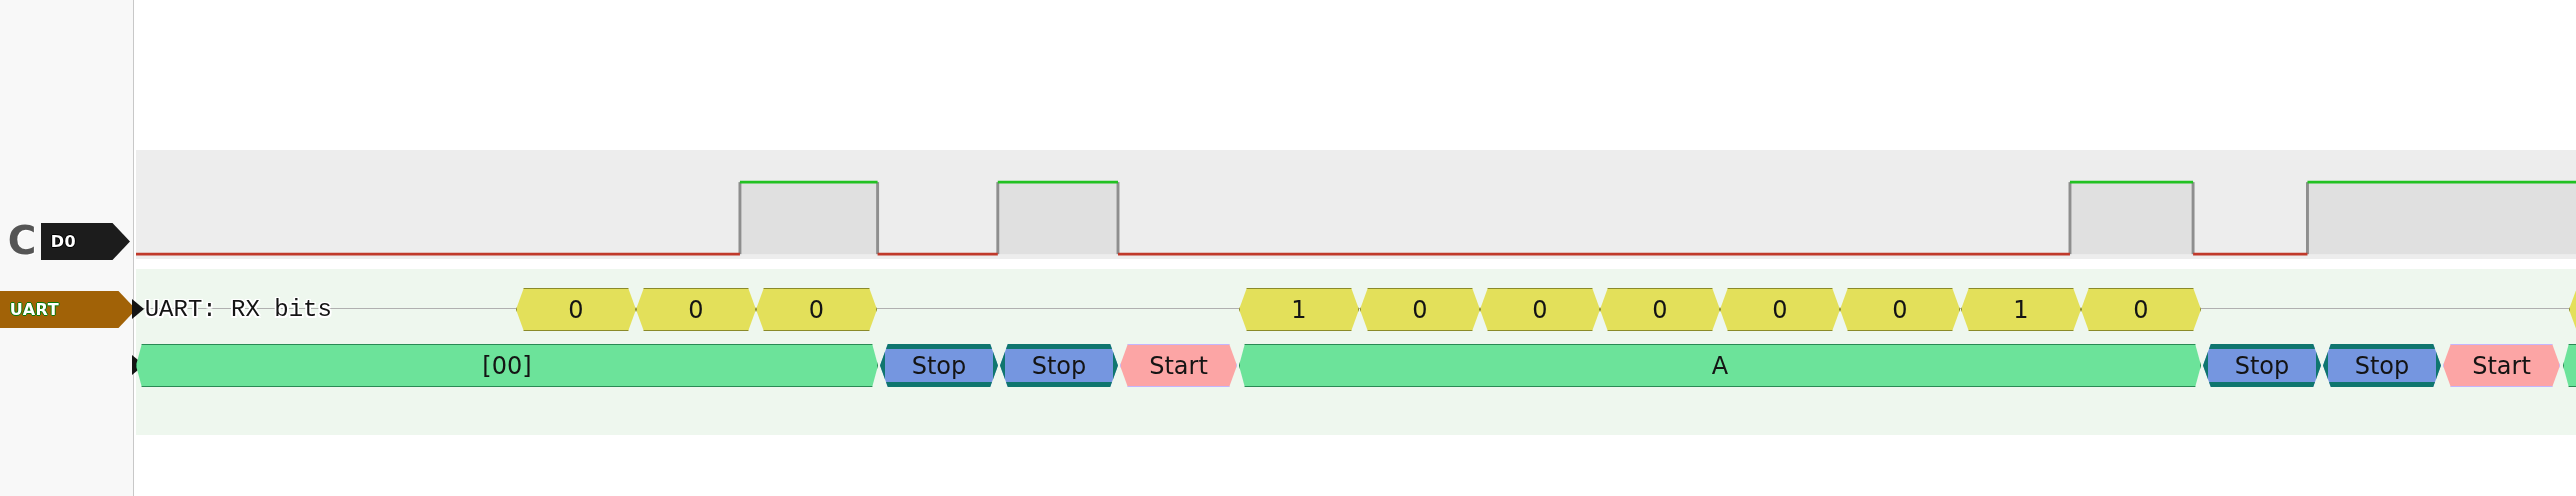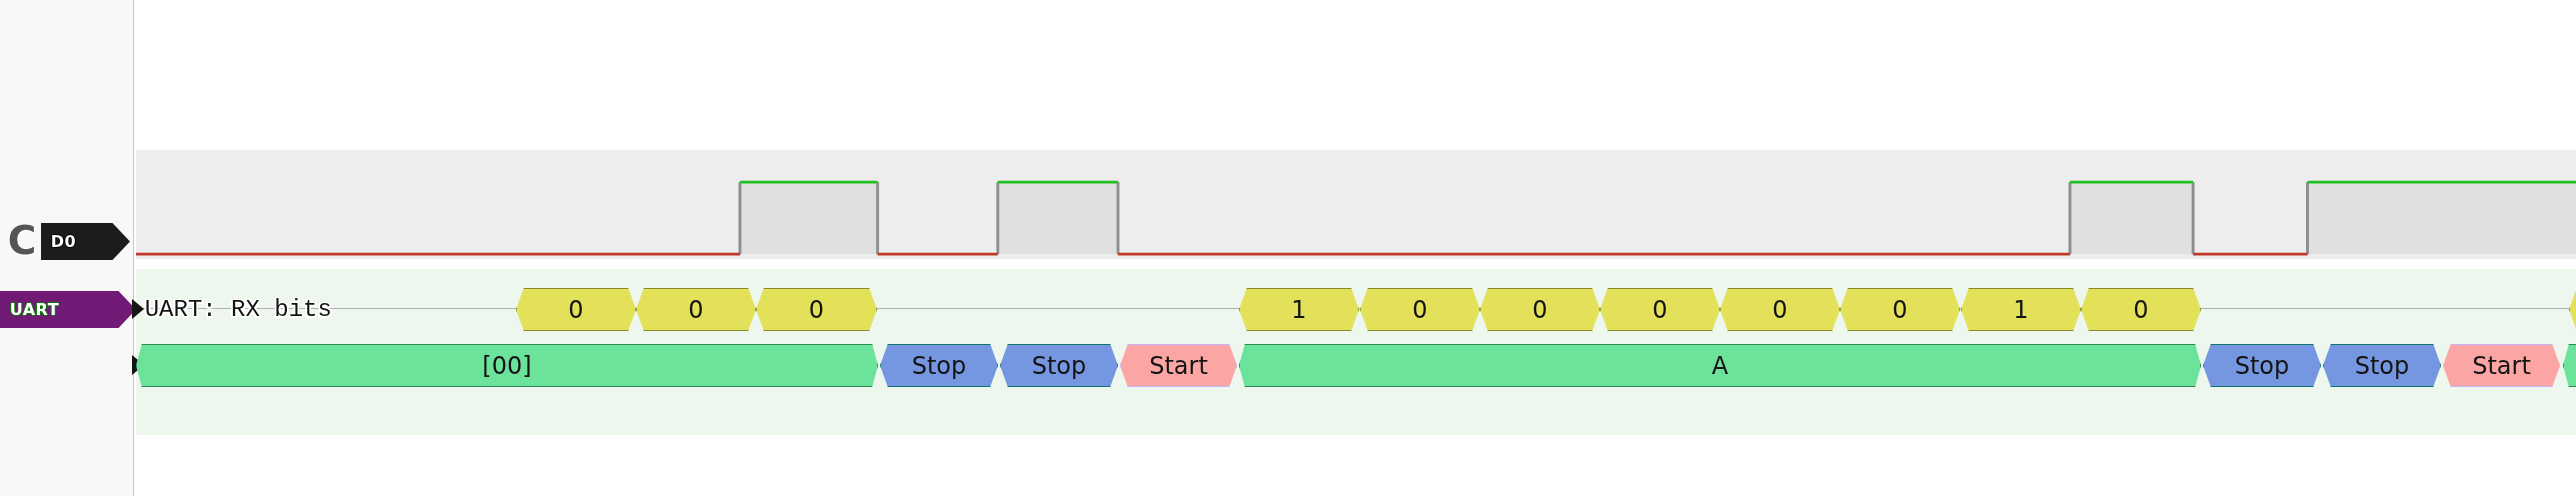--- a/index.html
+++ b/index.html
@@ -60,21 +60,21 @@
     top: 223px;
     width: 89px;
     background: #1c1c1c;
     color: #ffffff;
     text-shadow: -1px 0 #000, 0 1px #000, 1px 0 #000, 0 -1px #000;
   }
   #tag-uart {
     left: 0px;
     top: 291px;
     width: 136px;
-    background: #701a75;
+    background: #a16207;
     color: #ffffff;
     text-shadow: -1px 0 #0a7a0a, 0 1px #0a7a0a, 1px 0 #0a7a0a, 0 -1px #0a7a0a;
   }
 
   
   #plot {
     position: absolute;
     left: 136px; top: 0;
     width: 2440px; height: 496px;
     background: #ffffff;
@@ -149,21 +149,21 @@
     overflow: hidden;
   }
   .seg.hex {
     clip-path: polygon(7.8px 0, calc(100% - 7.8px) 0, 100% 50%, calc(100% - 7.8px) 100%, 7.8px 100%, 0 50%);
   }
   .seg.block {
     clip-path: polygon(5.8px 0, calc(100% - 5.8px) 0, 100% 50%, calc(100% - 5.8px) 100%, 5.8px 100%, 0 50%);
   }
   .seg-yellow { background: #e3e05a; border: 1px solid #8a8a2a; }
   .seg-green  { background: #6ce39a; border: 1px solid #2a8a55; }
-  .seg-blue   { background: #7596e0; border: 1px solid #0f766e; }
+  .seg-blue   { background: #7596e0; border: 5px solid #0f766e; }
   .seg-purple { background: #fca5a5; border: 1px solid #c4b5fd; }
 
   
   .row-title {
     position: absolute;
     top: 0;
     height: 43px;
     display: flex;
     align-items: center;
     font-size: 24px;

